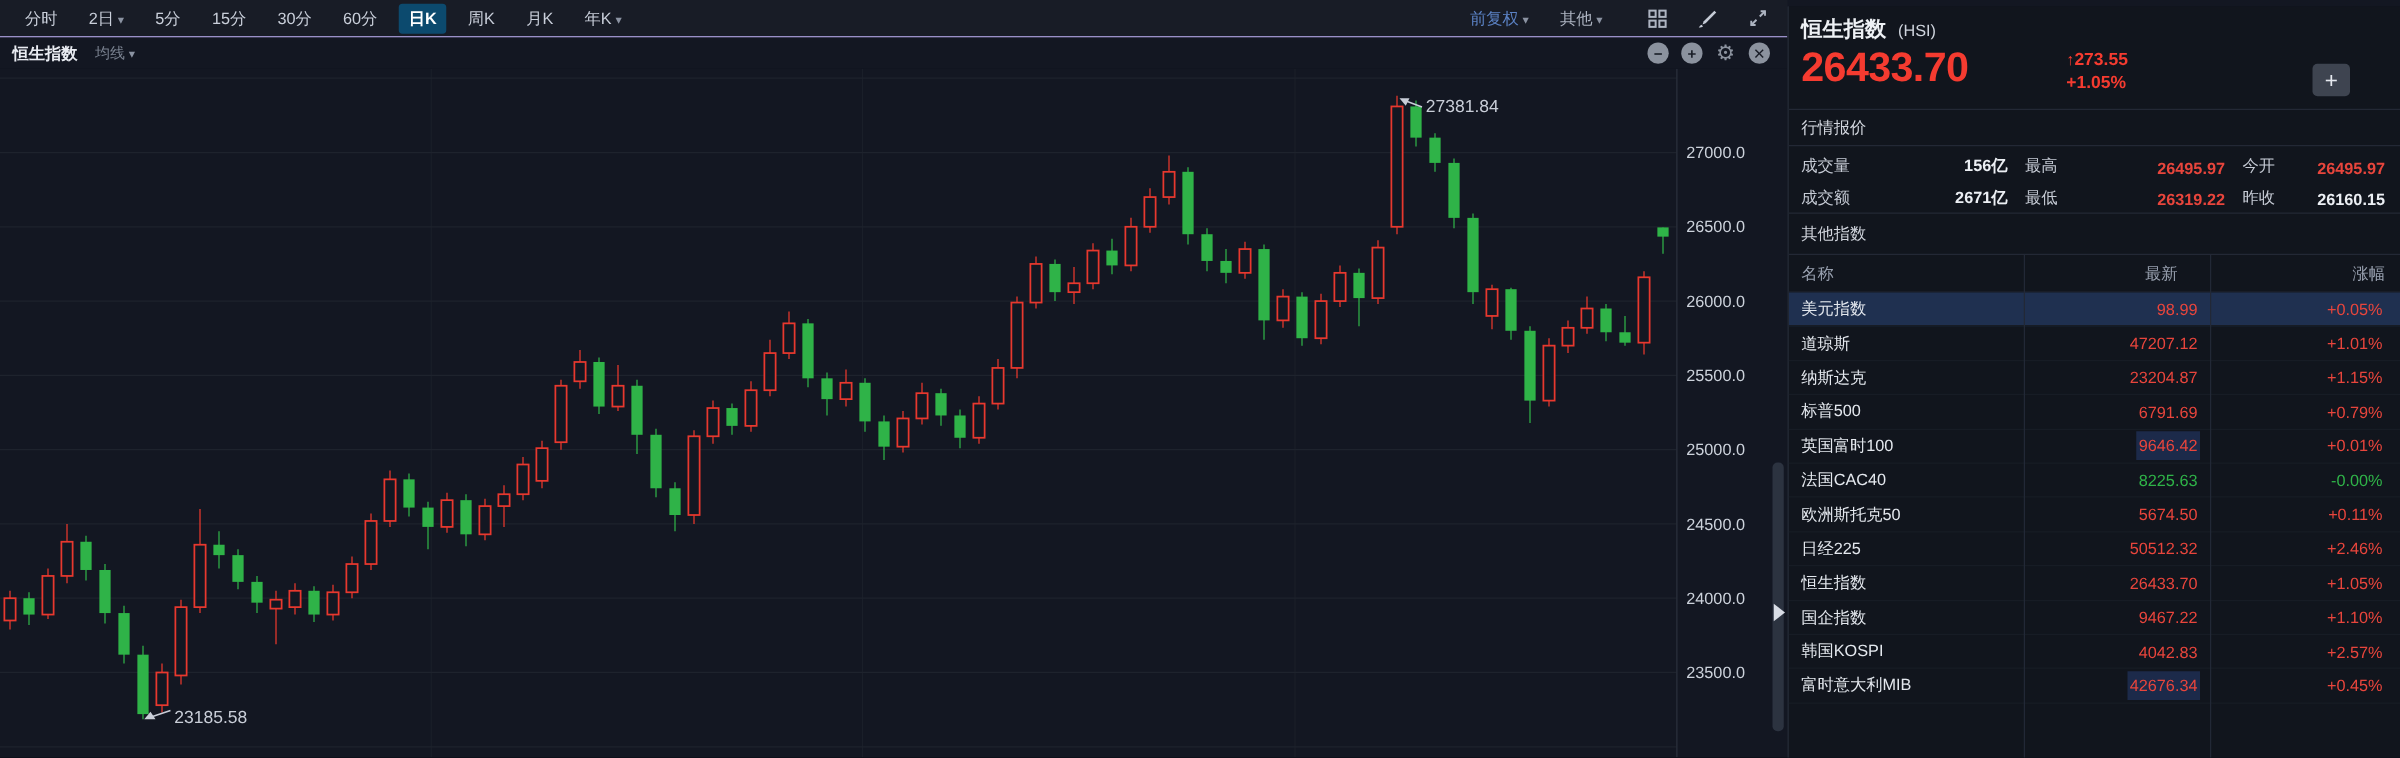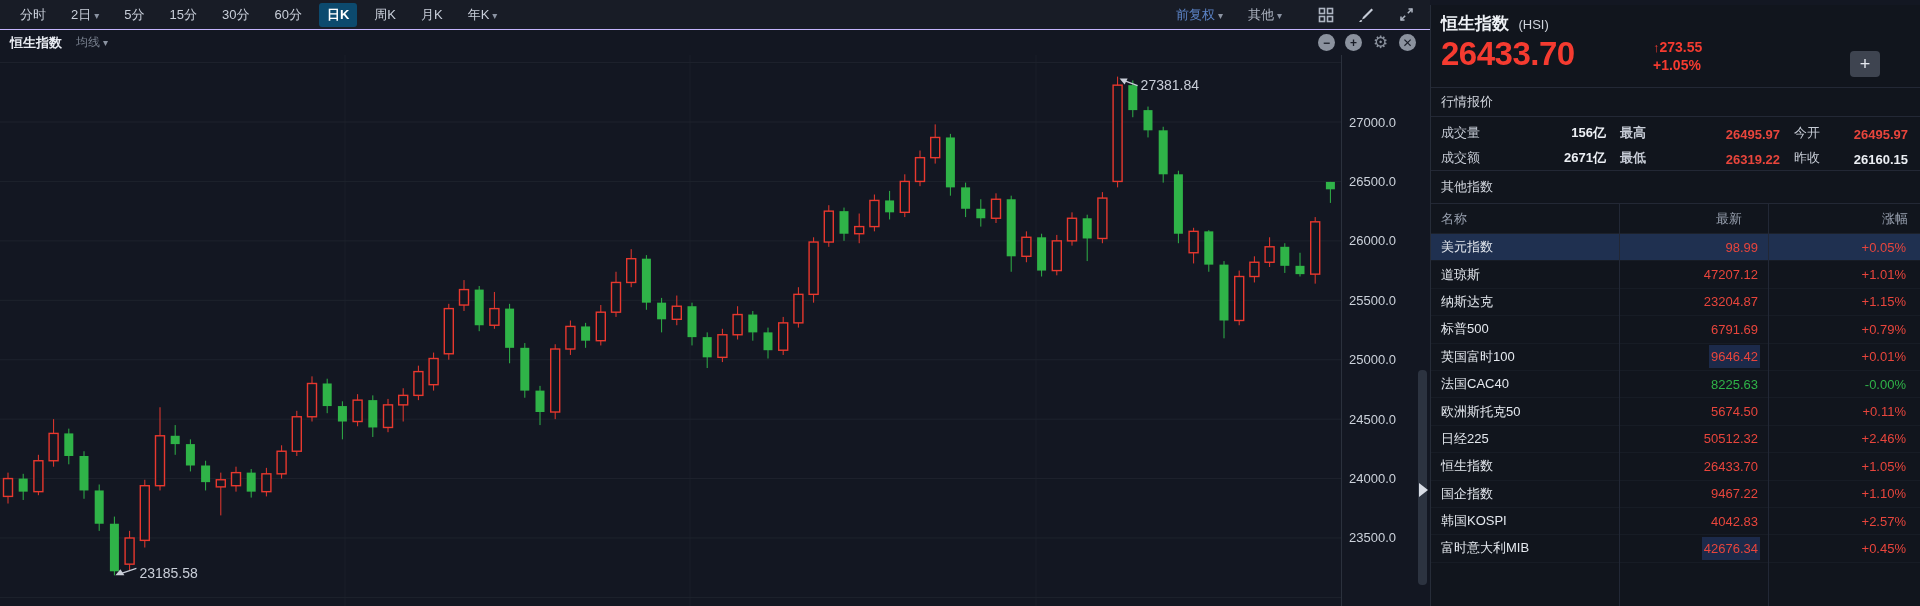--- a/index.html
+++ b/index.html
@@ -45,21 +45,21 @@
   .p-chg{color:#f53b30;font-size:14px;font-weight:bold;}
   .p-chg .arr{font-size:13px;}
   .p-chgpct{color:#f53b30;font-size:14px;font-weight:bold;margin-top:2px;}
   .p-addbtn{position:absolute;right:40px;top:16px;width:30px;height:26px;background:#3e4450;border-radius:4px;
             color:#e6e9ef;font-size:18px;display:flex;align-items:center;justify-content:center;cursor:pointer;}
   .p-div{height:1px;background:#232835;margin:0;}
   .p-sec{height:28px;display:flex;align-items:center;padding-left:10px;color:#d2d6de;font-size:13px;}
   .q-row{display:flex;align-items:flex-end;height:25px;padding:0 12px 0 10px;font-size:13px;}
   .q-l1{width:55px;color:#c6cbd5;}
   .q-v1{width:110px;text-align:right;font-weight:bold;}
-  .q-l2{width:42px;margin-left:14px;color:#c6cbd5;font-weight:bold;}
+  .q-l2{width:42px;margin-left:14px;color:#c6cbd5;}
   .q-v2{width:118px;text-align:right;font-weight:bold;}
   .q-l3{width:42px;margin-left:14px;color:#c6cbd5;}
   .q-v3{flex:1;text-align:right;font-weight:bold;}
   .c-white{color:#eceff4;} .c-up{color:#e8453c;} .c-down{color:#2fb348;}
 
   .tbl{position:relative;}
   .tbl-colsep{position:absolute;top:0;bottom:-360px;width:1px;background:#222836;}
   .t-head{display:flex;align-items:center;height:29px;padding:0 12px 0 10px;color:#98a0af;font-size:13px;
           border-bottom:1px solid #1c212b;gap:18px;}
   .t-c1{flex:1;} .t-c2{width:150px;text-align:right;} .t-c3{width:148px;text-align:right;}

